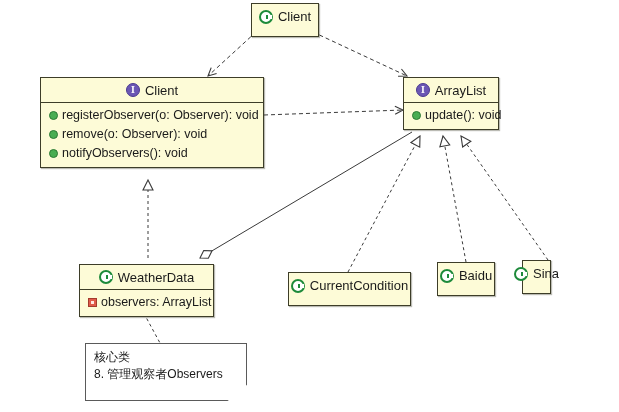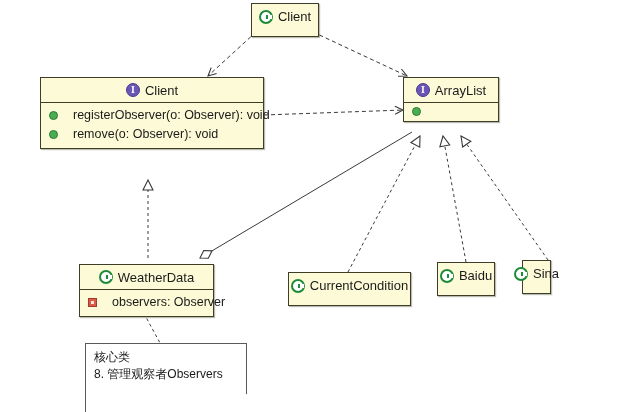--- a/index.html
+++ b/index.html
@@ -55,21 +55,21 @@
     padding: 3px 0 4px 0;
     box-sizing: border-box;
   }
   .uml-compartment.empty {
     height: 7px;
     padding: 0;
   }
   .uml-member {
     display: flex;
     align-items: center;
-    gap: 15px;
+    gap: 4px;
     padding: 1px 6px 1px 7px;
     font-size: 12.5px;
     white-space: nowrap;
     line-height: 17px;
   }
 
   
   .icon-class {
     width: 14px; height: 14px;
     border-radius: 50%;
@@ -197,44 +197,49 @@
     </div>
     <div class="uml-compartment">
       <div class="uml-member">
         <span class="icon-method"></span>
         <span>registerObserver(o: Observer): void</span>
       </div>
       <div class="uml-member">
         <span class="icon-method"></span>
         <span>remove(o: Observer): void</span>
       </div>
+      <div class="uml-member">
+        <span class="icon-method"></span>
+        <span>notifyObservers(): void</span>
+      </div>
     </div>
   </div>
 
   <div class="uml-box" style="left:403px; top:77px; width:96px;">
     <div class="uml-header has-members">
       <span class="icon-interface">I</span>
       <span>ArrayList</span>
     </div>
     <div class="uml-compartment">
       <div class="uml-member">
         <span class="icon-method"></span>
+        <span>update(): void</span>
       </div>
     </div>
   </div>
 
   <div class="uml-box" style="left:79px; top:264px; width:135px;">
     <div class="uml-header has-members">
       <span class="icon-class"></span>
       <span>WeatherData</span>
     </div>
     <div class="uml-compartment">
       <div class="uml-member">
         <span class="icon-field"></span>
-        <span>observers: Observer</span>
+        <span>observers: ArrayList</span>
       </div>
     </div>
   </div>
 
   <div class="uml-box" style="left:288px; top:272px; width:123px;">
     <div class="uml-header">
       <span class="icon-class"></span>
       <span>CurrentCondition</span>
     </div>
     <div class="uml-compartment empty"></div>
@@ -249,18 +254,18 @@
   </div>
 
   <div class="uml-box" style="left:522px; top:260px; width:29px;">
     <div class="uml-header">
       <span class="icon-class"></span>
       <span>Sina</span>
     </div>
     <div class="uml-compartment empty"></div>
   </div>
 
-  <div class="note" style="left:85px; top:343px; width:162px; height:70px;">
+  <div class="note" style="left:85px; top:343px; width:162px; height:58px;">
     <div class="note-line">核心类</div>
     <div class="note-line">8. 管理观察者Observers</div>
   </div>
 
 </div>
 
 </body></html>

